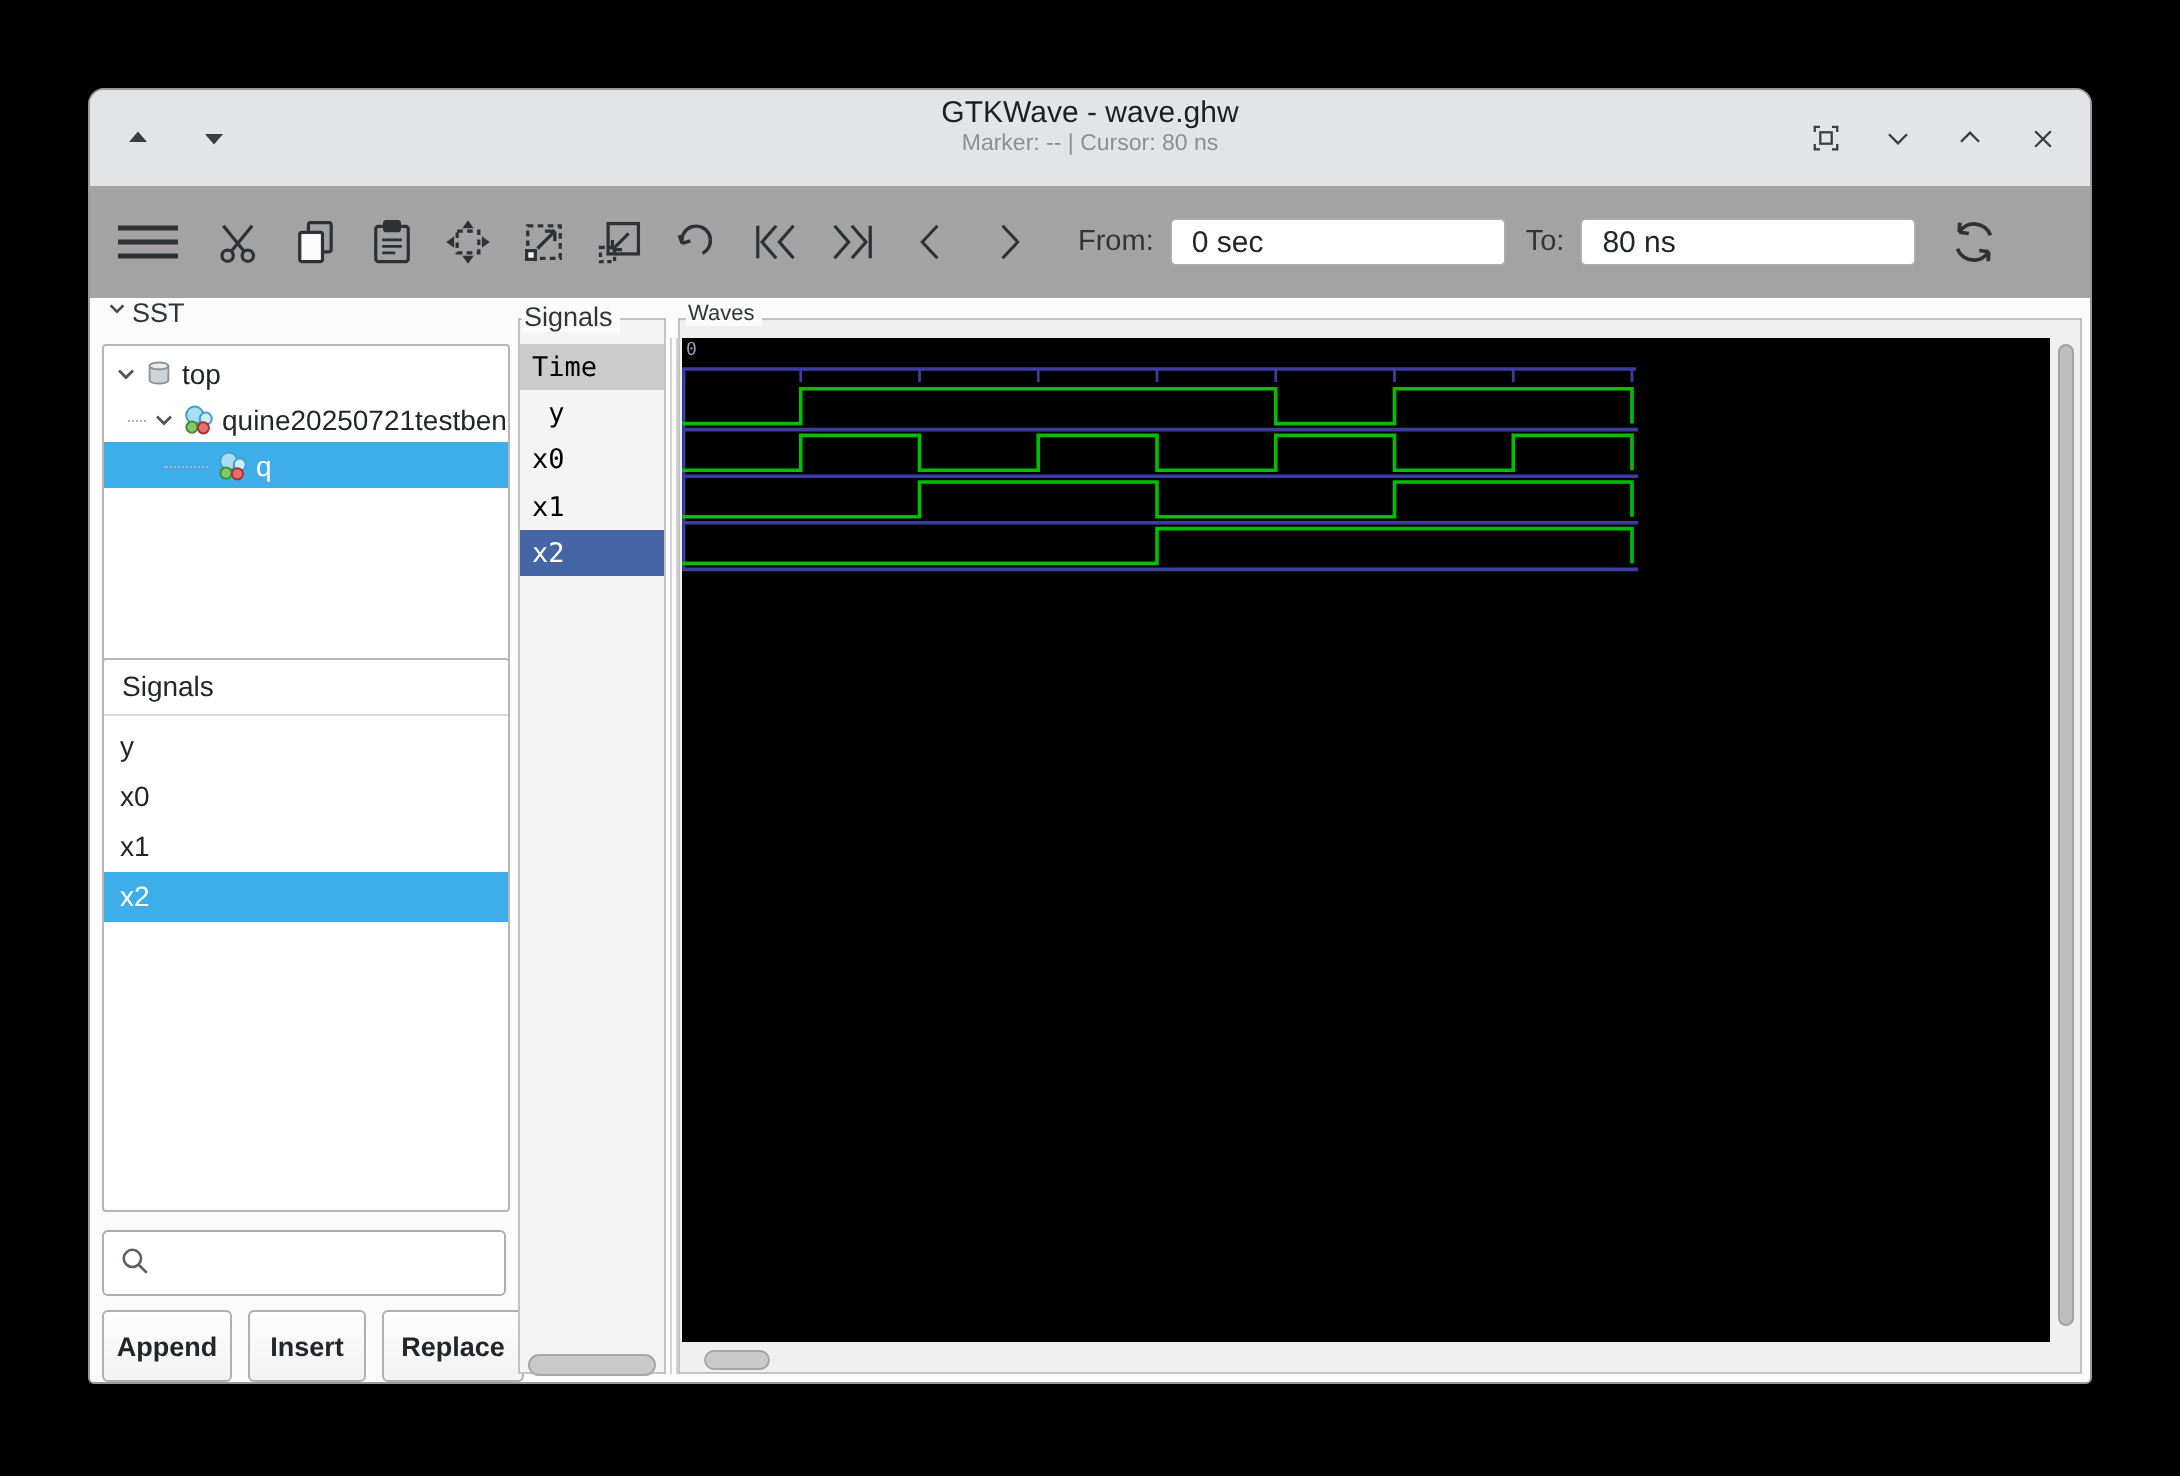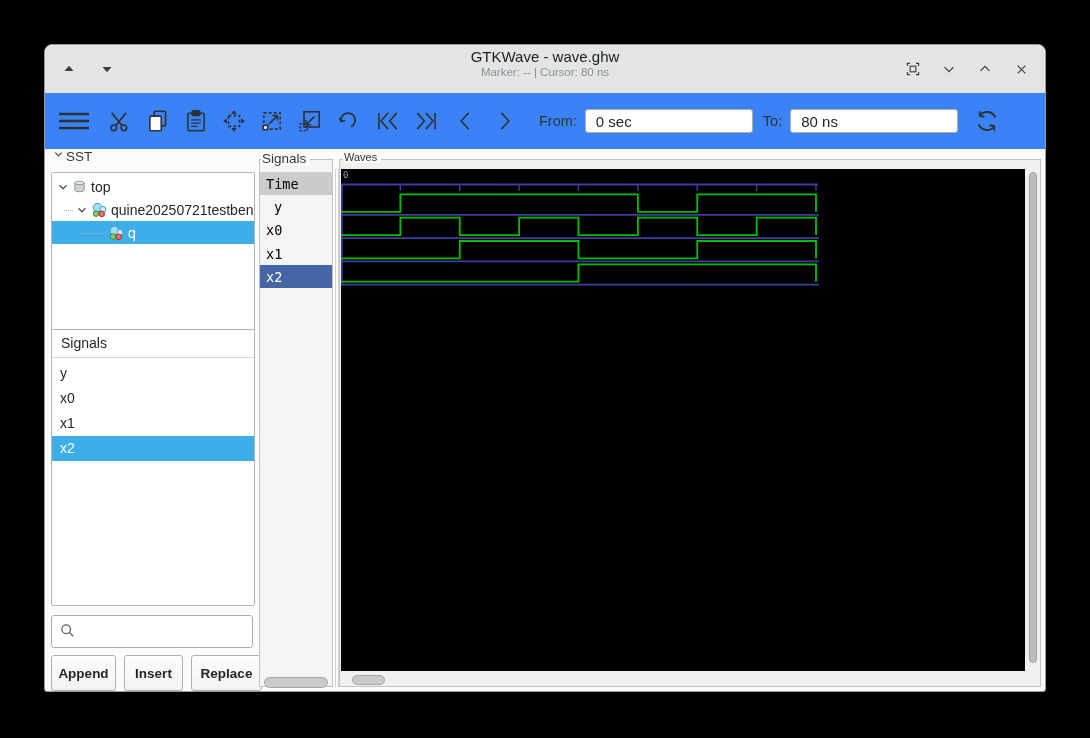--- a/index.html
+++ b/index.html
@@ -11,21 +11,21 @@
   .titlebar{position:absolute;left:0;top:0;width:100%;height:48px;background:#e3e4e5;
             border-bottom:1px solid #c4c4c4;border-radius:7px 7px 0 0;}
   .tb-left{position:absolute;left:14px;top:0;height:48px;display:flex;align-items:center;gap:18px;}
   .tb-btn{width:20px;height:20px;display:flex;align-items:center;justify-content:center;cursor:default;}
   .tb-center{position:absolute;left:0;right:0;top:0;height:36px;display:flex;flex-direction:column;
              align-items:center;justify-content:center;pointer-events:none;}
   .tb-title{font-size:15px;color:#1c1f21;line-height:17px;}
   .tb-sub{font-size:11.5px;color:#8b9093;line-height:14px;}
   .tb-right{position:absolute;right:14px;top:0;height:48px;display:flex;align-items:center;gap:16px;}
   
-  .toolbar{position:absolute;left:0;top:48px;width:100%;height:56px;background:#3b82f6;
+  .toolbar{position:absolute;left:0;top:48px;width:100%;height:56px;background:#a3a3a3;
            display:flex;align-items:center;padding-left:12px;box-sizing:border-box;}
   .ticonbtn{height:34px;display:flex;align-items:center;justify-content:center;margin-right:12px;}
   .tlabeltxt{font-size:14.5px;color:#313537;margin:0 8px 0 10px;}
   .tinput{width:168px;height:24px;border:1px solid #adadad;border-radius:3px;background:#fff;
           font-family:"Liberation Sans",sans-serif;font-size:15px;color:#232629;padding:0 10px;box-sizing:border-box;outline:none;}
   
   .sst-label{position:absolute;left:8px;top:104px;font-size:13.5px;color:#313537;display:flex;align-items:flex-start;gap:2px;}
   .sst-box{position:absolute;left:6px;top:127px;width:204px;height:172px;background:#fff;
            border:1px solid #b6b6b6;border-radius:2px;box-sizing:border-box;overflow:hidden;padding-top:2px;}
   .tree-row{height:23px;display:flex;align-items:center;font-size:14px;color:#232629;white-space:nowrap;overflow:hidden;}

